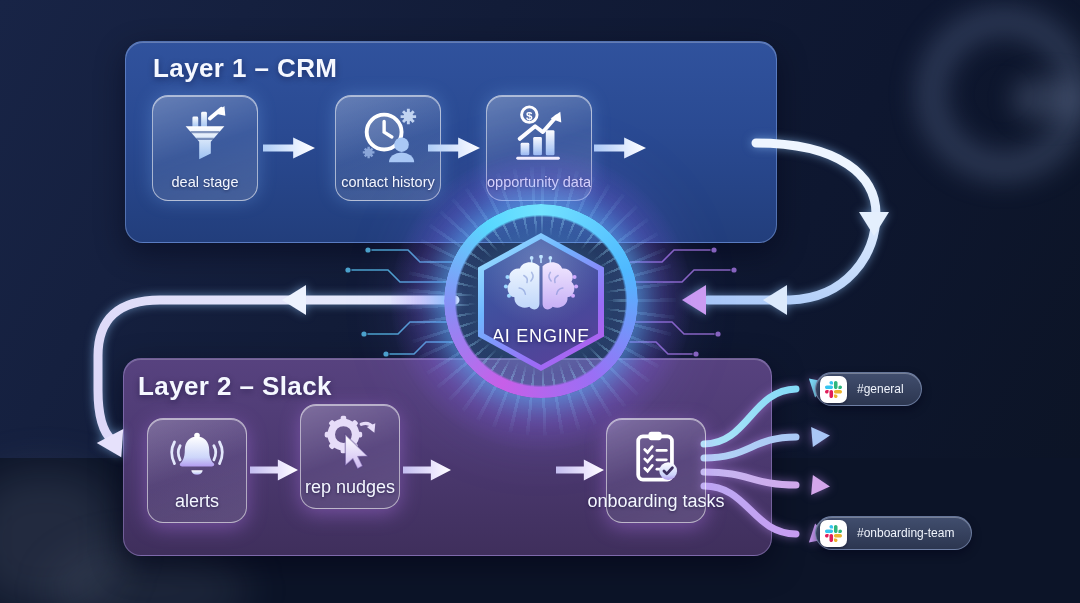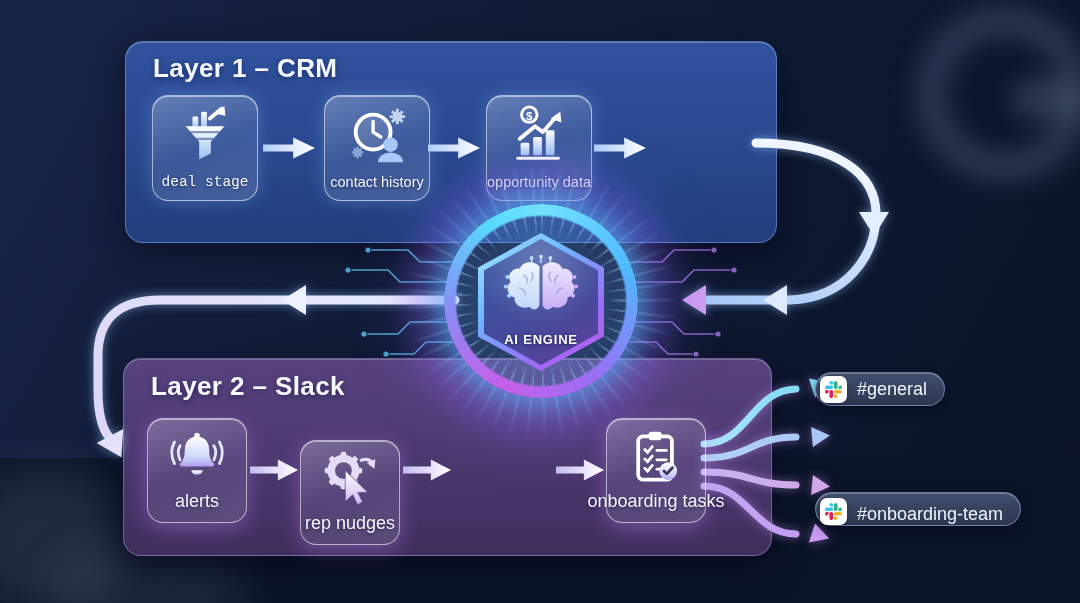--- a/index.html
+++ b/index.html
@@ -24,21 +24,21 @@
   .panel-l1 { left:125px; top:41px; width:652px; height:202px;
     background:linear-gradient(180deg,#30529d 0%, #2a4a92 45%, #223e7c 100%);
     border:1.5px solid rgba(160,195,255,.38);
     box-shadow:0 10px 30px rgba(0,0,20,.45), inset 0 1px 0 rgba(255,255,255,.25); }
   .panel-l2 { left:123px; top:358px; width:649px; height:198px;
     background:linear-gradient(180deg,#57427f 0%, #4d3a72 45%, #3f2f5c 100%);
     border:1.5px solid rgba(200,180,255,.35);
     box-shadow:0 10px 30px rgba(0,0,20,.5), inset 0 1px 0 rgba(255,255,255,.22); }
   .panel-title { position:absolute; color:#f5f8ff; font-size:26px; font-weight:700;
     letter-spacing:.4px; text-shadow:0 2px 6px rgba(0,0,40,.4); }
-  .t1 { left:153px; top:53px; } .t2 { left:151px; top:371px; }
+  .t1 { left:153px; top:53px; } .t2 { left:138px; top:371px; }
 
   
   .card { position:absolute; width:106px; height:106px; border-radius:16px;
     background:linear-gradient(160deg, rgba(235,243,255,.30) 0%, rgba(200,220,255,.12) 50%, rgba(220,232,255,.18) 100%);
     border:1.5px solid rgba(255,255,255,.55);
     box-shadow:0 0 18px rgba(130,185,255,.30), inset 0 1px 0 rgba(255,255,255,.5); }
   .card.l2 { width:100px; height:105px;
     background:linear-gradient(160deg, rgba(240,235,255,.28) 0%, rgba(210,195,250,.11) 50%, rgba(225,210,255,.17) 100%);
     box-shadow:0 5px 20px rgba(195,125,255,.38), inset 0 1px 0 rgba(255,255,255,.5); }
   .card-icon { position:absolute; top:8px; left:50%; transform:translateX(-50%); }
@@ -74,33 +74,33 @@
     clip-path:polygon(50% 0, 100% 25%, 100% 75%, 50% 100%, 0 75%, 0 25%);
     background:linear-gradient(140deg,#a8ecff 0%, #6fb6ff 35%, #9a6cf7 72%, #c05ae8 100%);
     filter:drop-shadow(0 0 10px rgba(110,190,255,.6)); }
   .hex-inner { position:absolute; inset:6px;
     clip-path:polygon(50% 0, 100% 25%, 100% 75%, 50% 100%, 0 75%, 0 25%);
     background:linear-gradient(155deg, rgba(56,90,166,.97) 0%, rgba(66,72,152,.97) 55%, rgba(88,64,150,.97) 100%); }
   .hex-inner::before { content:""; position:absolute; inset:0;
     background:radial-gradient(circle at 50% 18%, rgba(255,255,255,.22), transparent 55%); }
   .brain-wrap { position:absolute; top:16px; left:50%; transform:translateX(-50%); }
   .engine-label { position:absolute; bottom:18px; width:100%; text-align:center;
-    color:#ffffff; font-size:13px; font-weight:700; letter-spacing:.8px;
+    color:#ffffff; font-size:18px; font-weight:400; letter-spacing:.8px;
     text-shadow:0 1px 4px rgba(0,0,60,.6); }
 
   
   .pill { position:absolute; left:815px; height:34px; display:inline-flex; align-items:center;
     gap:10px; padding:0 17px 0 4px; border-radius:18px;
     background:linear-gradient(180deg,#414e6e 0%, #2c3650 100%);
     border:1px solid rgba(150,170,212,.55);
     box-shadow:0 4px 10px rgba(0,0,25,.45), inset 0 1px 0 rgba(255,255,255,.28); }
   .slack-badge { width:27px; height:27px; border-radius:7px; background:#ffffff;
     display:flex; align-items:center; justify-content:center;
     box-shadow:0 1px 3px rgba(0,0,30,.4); }
-  .pill-label { color:#f0f4fc; font-size:18px; font-weight:500; white-space:nowrap; }
+  .pill-label { color:#f0f4fc; font-size:12px; font-weight:500; white-space:nowrap; }
 
   svg { display:block; }
   .connectors { position:absolute; inset:0; pointer-events:none; }
   .glowline { filter:drop-shadow(0 0 5px rgba(150,200,255,.55)); }
   .glowline-p { filter:drop-shadow(0 0 5px rgba(200,150,255,.5)); }
 </style>
 </head>
 <body>
 
 <div class="stage">
@@ -182,41 +182,41 @@
       <path d="M704 458 C750 458 752 437 796 437" fill="none" stroke="url(#gF2)" stroke-width="7" stroke-linecap="round"></path>
       <path d="M704 472 C750 472 752 485 796 485" fill="none" stroke="url(#gF3)" stroke-width="7" stroke-linecap="round"></path>
       <path d="M704 486 C748 486 752 533 796 534" fill="none" stroke="url(#gF4)" stroke-width="7" stroke-linecap="round"></path>
       <polygon points="0,-10 18,0 0,10" transform="translate(812,388) rotate(-18)" fill="#7fd9f7"></polygon>
       <polygon points="0,-10 18,0 0,10" transform="translate(812,437) rotate(-5)" fill="#a9c6f5"></polygon>
       <polygon points="0,-10 18,0 0,10" transform="translate(812,485) rotate(5)" fill="#d3a6ea"></polygon>
       <polygon points="0,-10 18,0 0,10" transform="translate(812,533) rotate(18)" fill="#c89bf2"></polygon>
     </g>
   </svg>
 
-  <div class="card" style="left:152px; top:95px;font-family:Liberation Mono, monospace;">
+  <div class="card" style="left:152px; top:95px;">
     <div class="card-icon">
       <svg width="62" height="62" viewBox="0 0 64 64">
         <defs>
             <linearGradient id="iW" x1="0" y1="0" x2="0" y2="1">
           <stop offset="0" stop-color="#ffffff"></stop>
               <stop offset="1" stop-color="#9cc1f2"></stop>
             </linearGradient>
           </defs>
         <rect x="19" y="13" width="6" height="12" rx="1.5" fill="url(#iW)"></rect>
         <rect x="28" y="8" width="6" height="17" rx="1.5" fill="url(#iW)"></rect>
         <path d="M37 15 L49 5" stroke="#ffffff" stroke-width="4" stroke-linecap="round"></path>
         <polygon points="52,2 53,12 43,10" fill="#ffffff"></polygon>
         <path d="M12 23 H52 L38 39 V51 L26 57 V39 Z" fill="url(#iW)"></path>
         <path d="M17 29 H47 M23 36 H41" stroke="rgba(45,75,140,.55)" stroke-width="2.5"></path>
       </svg>
     </div>
     <div class="card-label">deal stage</div>
   </div>
 
-  <div class="card" style="left:324px; top:95px;">
+  <div class="card" style="left:335px; top:95px;">
     <div class="card-icon">
       <svg width="62" height="62" viewBox="0 0 64 64">
         <g fill="#cfe0fa" opacity=".9">
           <circle cx="53" cy="13" r="5"></circle>
           <g stroke="#cfe0fa" stroke-width="3">
               <path d="M53 5 V21 M45 13 H61 M47.5 7.5 L58.5 18.5 M58.5 7.5 L47.5 18.5"></path>
             </g>
         </g>
         <g fill="#9db8e8" opacity=".8">
           <circle cx="12" cy="50" r="4"></circle>
@@ -334,21 +334,21 @@
         <path d="M26 46 a6 5 0 0 0 12 0 z" fill="url(#iB)"></path>
         <path d="M14 20 q-4 7 0 15" stroke="#e3e8fc" stroke-width="3" fill="none" stroke-linecap="round"></path>
         <path d="M8 16 q-6 11 0 23" stroke="#e3e8fc" stroke-width="3" fill="none" stroke-linecap="round"></path>
         <path d="M50 20 q4 7 0 15" stroke="#e3e8fc" stroke-width="3" fill="none" stroke-linecap="round"></path>
         <path d="M56 16 q6 11 0 23" stroke="#e3e8fc" stroke-width="3" fill="none" stroke-linecap="round"></path>
       </svg>
     </div>
     <div class="card-label">alerts</div>
   </div>
 
-  <div class="card l2" style="left:300px; top:440px;text-align:center;">
+  <div class="card l2" style="left:300px; top:404px;text-align:center;">
     <div class="card-icon">
       <svg width="60" height="60" viewBox="0 0 64 64">
         <defs>
             <linearGradient id="iP" x1="0" y1="0" x2="0" y2="1">
           <stop offset="0" stop-color="#ffffff"></stop>
               <stop offset="1" stop-color="#cdb9f2"></stop>
             </linearGradient>
           </defs>
         <g transform="translate(25,23)">
           <g fill="#e6dcf8">
@@ -403,21 +403,21 @@
         <path fill="#36C5F0" d="M45.2 25.8c-7.1 0-12.9-5.8-12.9-12.9S38.1 0 45.2 0s12.9 5.8 12.9 12.9v12.9H45.2zM45.2 32.3c7.1 0 12.9 5.8 12.9 12.9s-5.8 12.9-12.9 12.9H12.9C5.8 58.1 0 52.3 0 45.2s5.8-12.9 12.9-12.9h32.3z"></path>
         <path fill="#2EB67D" d="M97 45.2c0-7.1 5.8-12.9 12.9-12.9s12.9 5.8 12.9 12.9-5.8 12.9-12.9 12.9H97V45.2zM90.5 45.2c0 7.1-5.8 12.9-12.9 12.9s-12.9-5.8-12.9-12.9V12.9C64.7 5.8 70.5 0 77.6 0s12.9 5.8 12.9 12.9v32.3z"></path>
         <path fill="#ECB22E" d="M77.6 97c7.1 0 12.9 5.8 12.9 12.9s-5.8 12.9-12.9 12.9-12.9-5.8-12.9-12.9V97h12.9zM77.6 90.5c-7.1 0-12.9-5.8-12.9-12.9s5.8-12.9 12.9-12.9h32.3c7.1 0 12.9 5.8 12.9 12.9s-5.8 12.9-12.9 12.9H77.6z"></path>
       </svg>
     </span>
     <span class="pill-label">#general</span>
   </div>
 
 
 
-  <div class="pill" style="top:492px;align-items:flex-end;">
+  <div class="pill" style="top:516px;">
     <span class="slack-badge">
       <svg width="17" height="17" viewBox="0 0 122.8 122.8">
         <path fill="#E01E5A" d="M25.8 77.6c0 7.1-5.8 12.9-12.9 12.9S0 84.7 0 77.6s5.8-12.9 12.9-12.9h12.9v12.9zM32.3 77.6c0-7.1 5.8-12.9 12.9-12.9s12.9 5.8 12.9 12.9v32.3c0 7.1-5.8 12.9-12.9 12.9s-12.9-5.8-12.9-12.9V77.6z"></path>
         <path fill="#36C5F0" d="M45.2 25.8c-7.1 0-12.9-5.8-12.9-12.9S38.1 0 45.2 0s12.9 5.8 12.9 12.9v12.9H45.2zM45.2 32.3c7.1 0 12.9 5.8 12.9 12.9s-5.8 12.9-12.9 12.9H12.9C5.8 58.1 0 52.3 0 45.2s5.8-12.9 12.9-12.9h32.3z"></path>
         <path fill="#2EB67D" d="M97 45.2c0-7.1 5.8-12.9 12.9-12.9s12.9 5.8 12.9 12.9-5.8 12.9-12.9 12.9H97V45.2zM90.5 45.2c0 7.1-5.8 12.9-12.9 12.9s-12.9-5.8-12.9-12.9V12.9C64.7 5.8 70.5 0 77.6 0s12.9 5.8 12.9 12.9v32.3z"></path>
         <path fill="#ECB22E" d="M77.6 97c7.1 0 12.9 5.8 12.9 12.9s-5.8 12.9-12.9 12.9-12.9-5.8-12.9-12.9V97h12.9zM77.6 90.5c-7.1 0-12.9-5.8-12.9-12.9s5.8-12.9 12.9-12.9h32.3c7.1 0 12.9 5.8 12.9 12.9s-5.8 12.9-12.9 12.9H77.6z"></path>
       </svg>
     </span>
     <span class="pill-label">#onboarding-team</span>
   </div>

